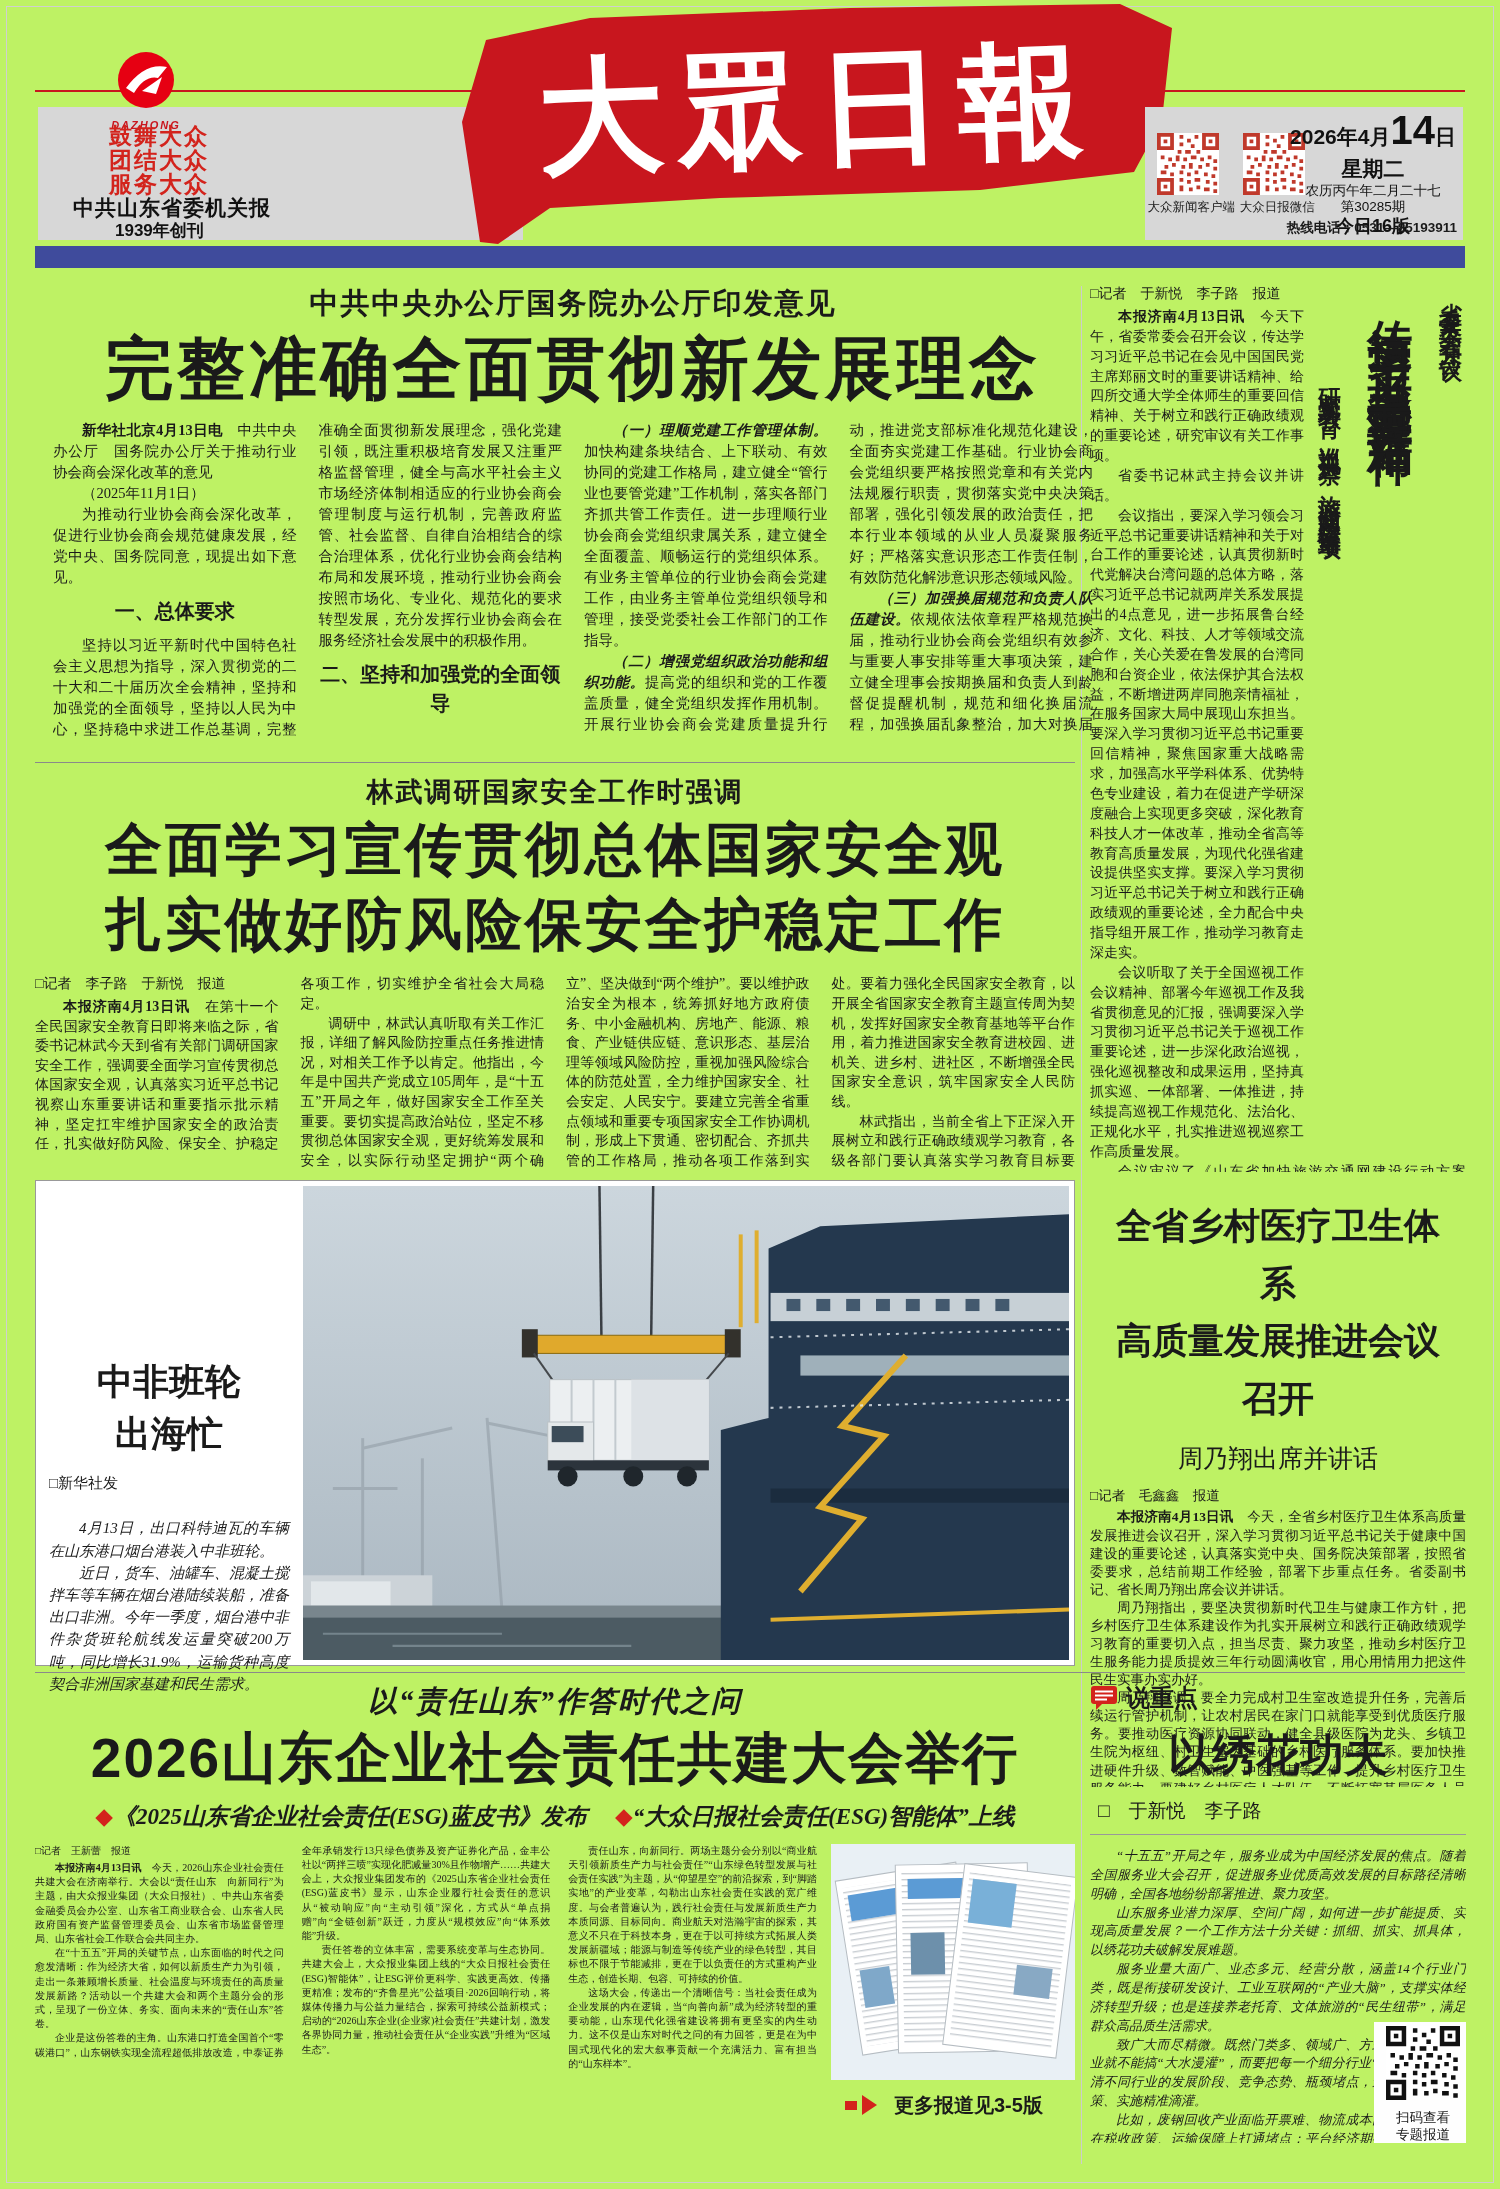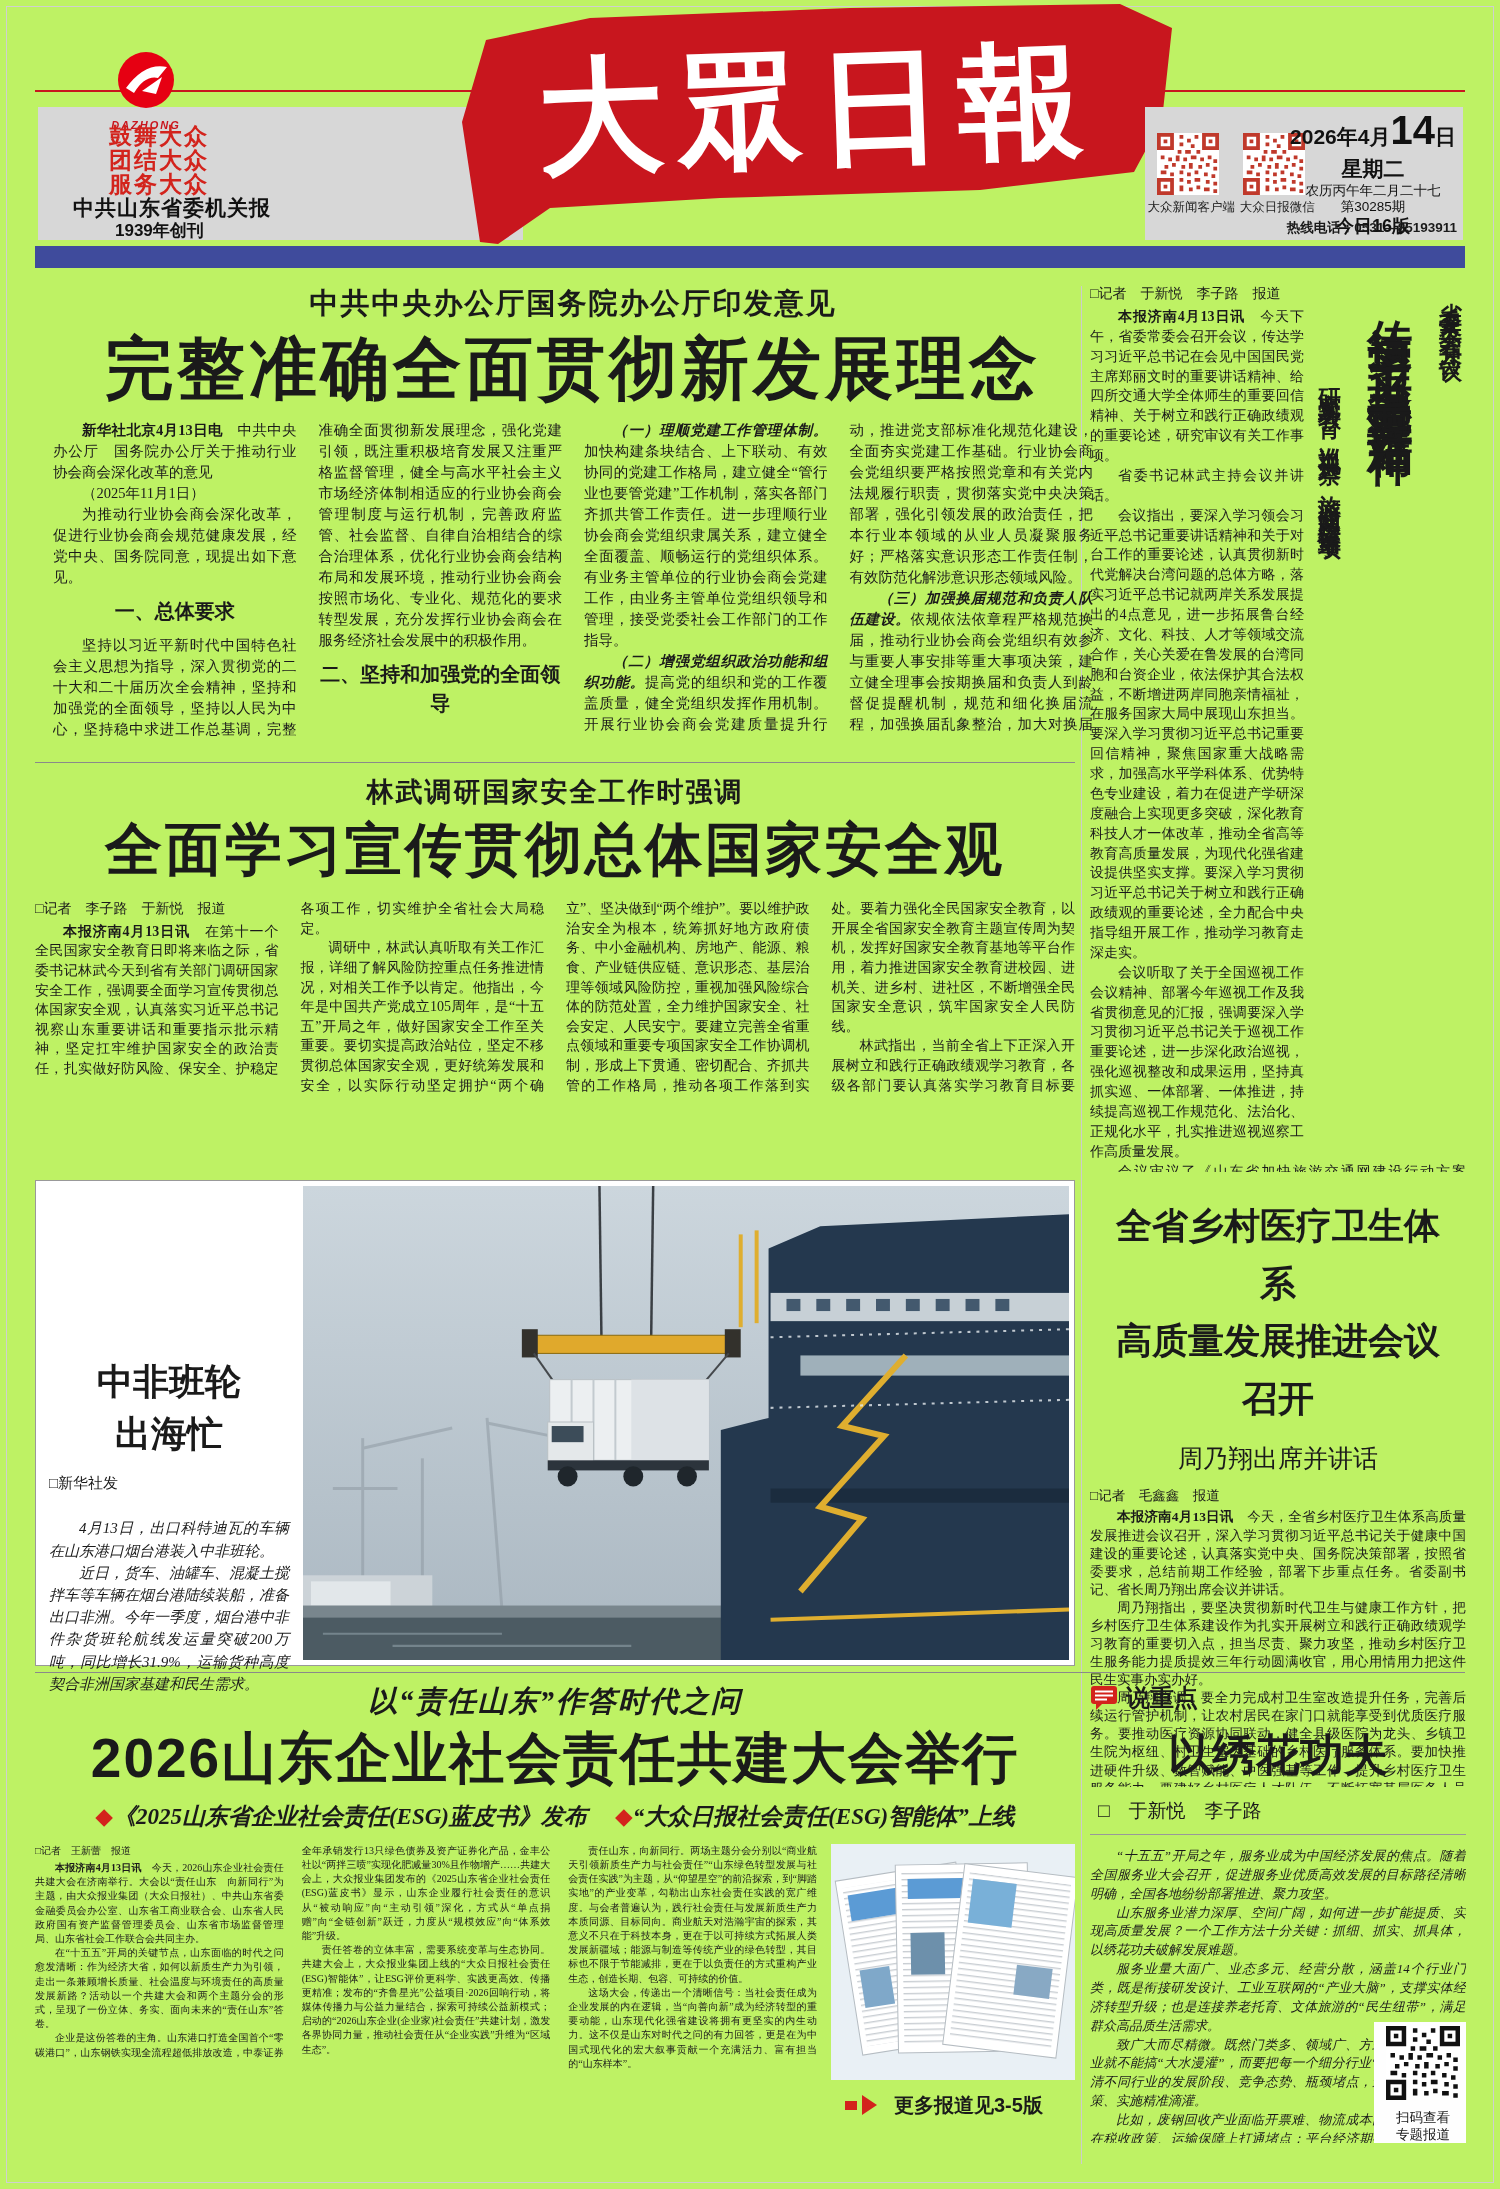--- a/index.html
+++ b/index.html
@@ -227,20 +227,21 @@
         <p class="blk-p">会议听取了关于全国巡视工作会议精神、部署今年巡视工作及我省贯彻意见的汇报，强调要深入学习贯彻习近平总书记关于巡视工作重要论述，进一步深化政治巡视，强化巡视整改和成果运用，坚持真抓实巡、一体部署、一体推进，持续提高巡视工作规范化、法治化、正规化水平，扎实推进巡视巡察工作高质量发展。</p>
         <p class="blk-p">会议审议了《山东省加快旅游交通网建设行动方案（2026—2028年）》，要求把旅游交通网融入交通强国山东示范区建设，统筹推进重点工程，高标准规划建设旅游公路，串联起沿线文化、旅游资源，挖掘路域文化内涵，深化融合发展，创树“好客山东　好路山东”品牌，聚焦部门合力，推动各项任务落地见效。</p>
       </div>
   </section>
 
   <div class="abs rule rule-a2"></div>
   <section class="abs a2">
     <div class="a2-kicker sans">林武调研国家安全工作时强调</div>
     <h1 class="a2-headline sans" style="margin:2px 0 0">
       <div>全面学习宣传贯彻总体国家安全观</div>
+      <div>扎实做好防风险保安全护稳定工作</div>
     </h1>
     <div class="a2-body">
         <p class="blk-byl">□记者　李子路　于新悦　报道</p>
         <p class="blk-p"><span class="lead-b">本报济南4月13日讯</span>　在第十一个全民国家安全教育日即将来临之际，省委书记林武今天到省有关部门调研国家安全工作，强调要全面学习宣传贯彻总体国家安全观，认真落实习近平总书记视察山东重要讲话和重要指示批示精神，坚定扛牢维护国家安全的政治责任，扎实做好防风险、保安全、护稳定各项工作，切实维护全省社会大局稳定。</p>
         <p class="blk-p">调研中，林武认真听取有关工作汇报，详细了解风险防控重点任务推进情况，对相关工作予以肯定。他指出，今年是中国共产党成立105周年，是“十五五”开局之年，做好国家安全工作至关重要。要切实提高政治站位，坚定不移贯彻总体国家安全观，更好统筹发展和安全，以实际行动坚定拥护“两个确立”、坚决做到“两个维护”。要以维护政治安全为根本，统筹抓好地方政府债务、中小金融机构、房地产、能源、粮食、产业链供应链、意识形态、基层治理等领域风险防控，重视加强风险综合体的防范处置，全力维护国家安全、社会安定、人民安宁。要建立完善全省重点领域和重要专项国家安全工作协调机制，形成上下贯通、密切配合、齐抓共管的工作格局，推动各项工作落到实处。要着力强化全民国家安全教育，以开展全省国家安全教育主题宣传周为契机，发挥好国家安全教育基地等平台作用，着力推进国家安全教育进校园、进机关、进乡村、进社区，不断增强全民国家安全意识，筑牢国家安全人民防线。</p>
         <p class="blk-p">林武指出，当前全省上下正深入开展树立和践行正确政绩观学习教育，各级各部门要认真落实学习教育目标要求，引导广大党员干部筑牢政治忠诚、提升能力水平、锤炼过硬作风，干事创业、担当尽责，不断开创我省国家安全工作新局面。</p>
       </div>
   </section>
 
   <section class="abs photo-box">

